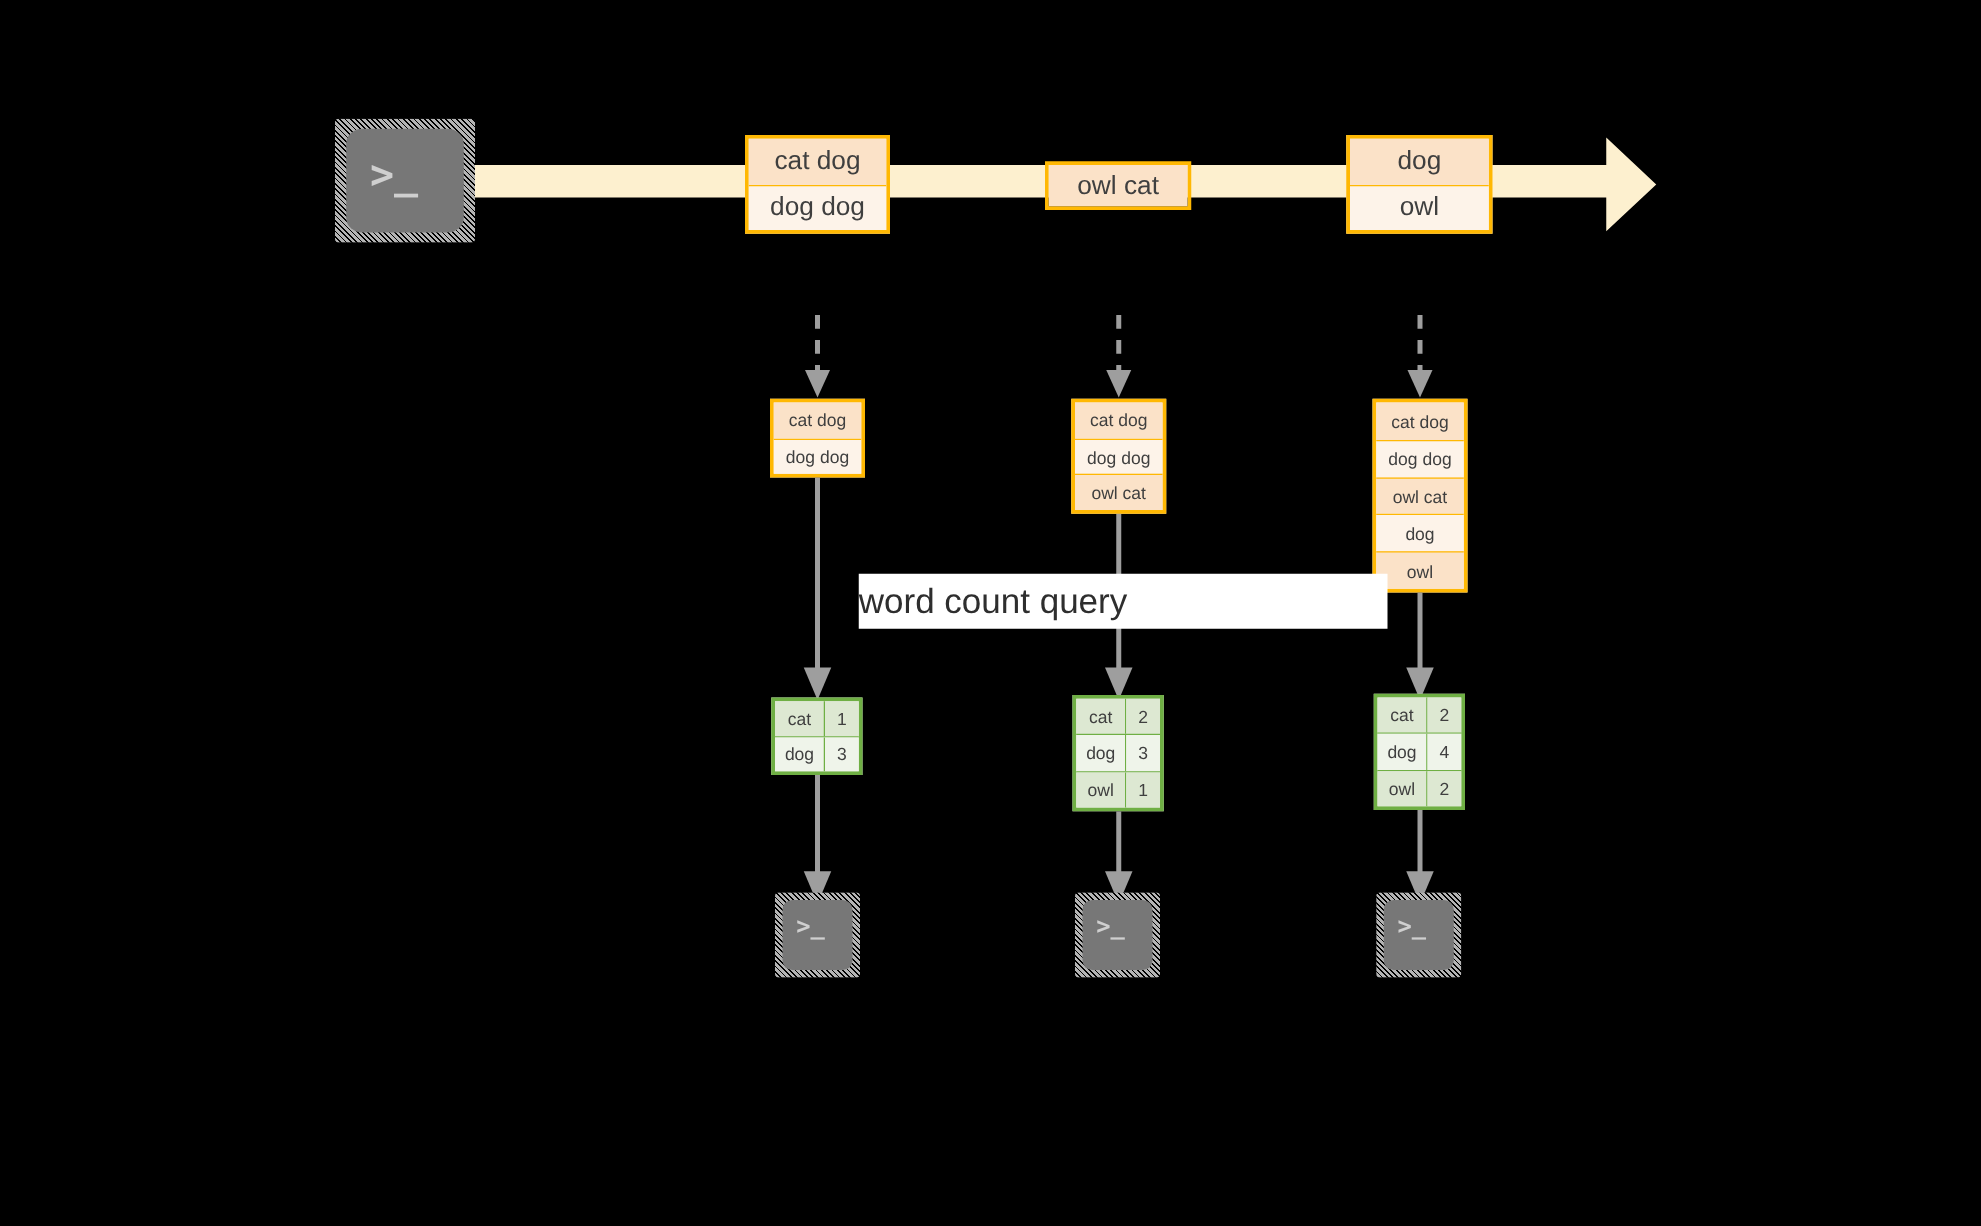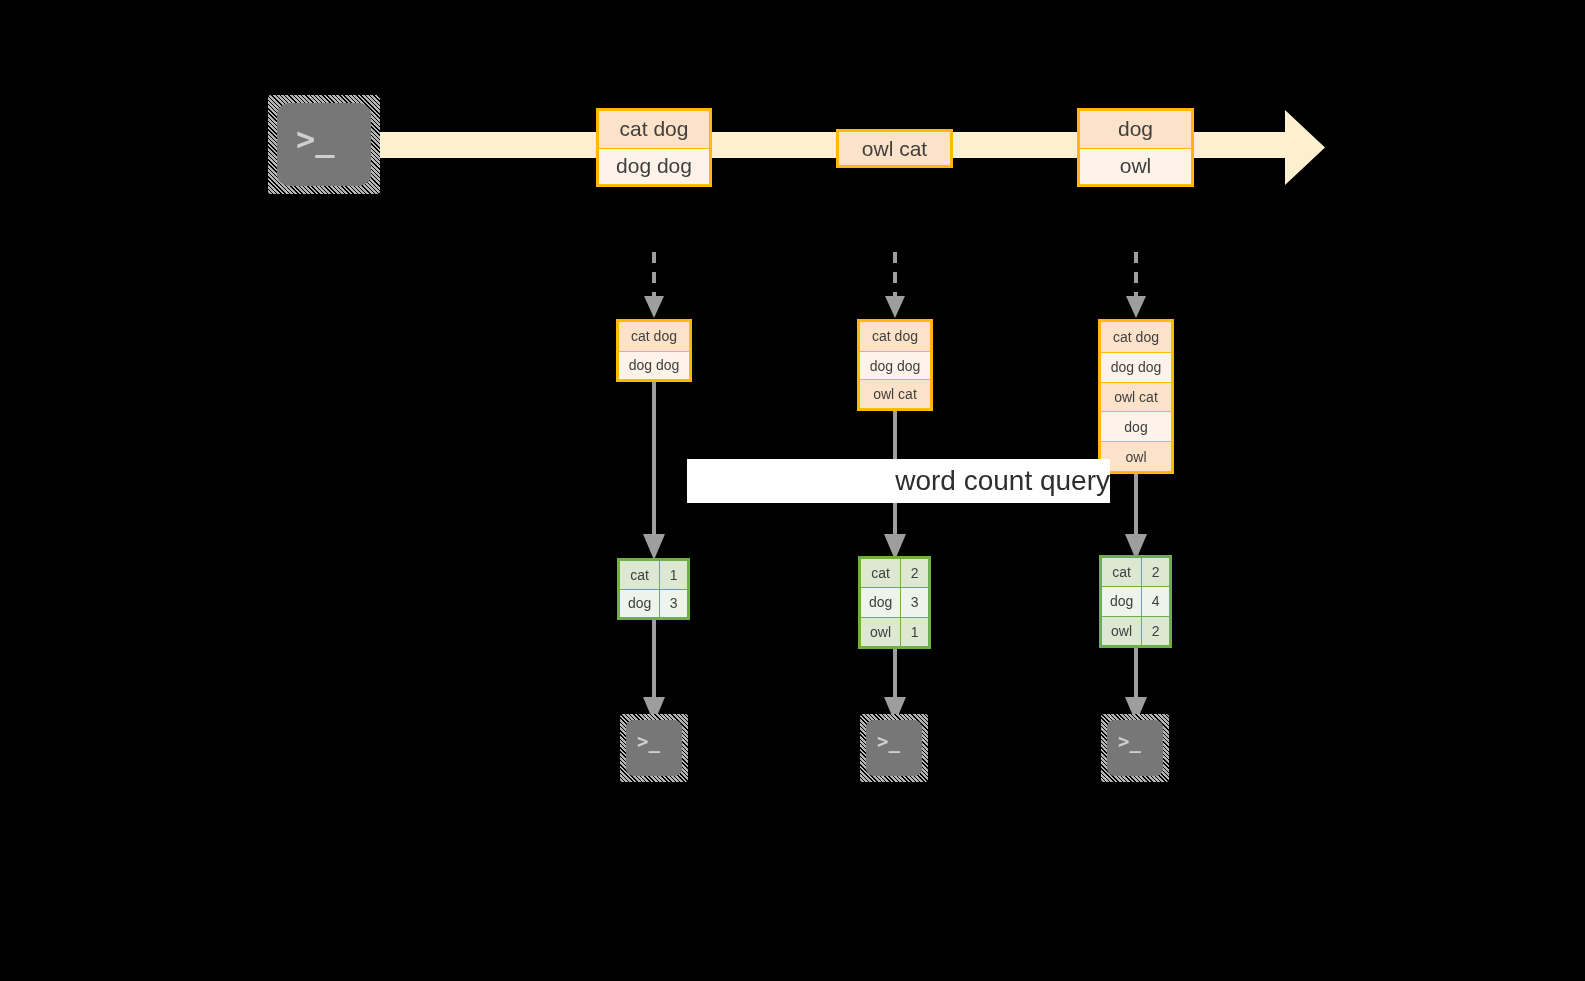--- a/index.html
+++ b/index.html
@@ -110,21 +110,21 @@
     position: absolute;
     pointer-events: none;
   }
 
   
   .banner {
     position: absolute;
     background: #ffffff;
     display: flex;
     align-items: center;
-    justify-content: flex-end;
+    justify-content: flex-start;
     color: #2e2e2e;
     white-space: nowrap;
   }
 </style>
 </head>
 <body>
 
 <div id="canvas">
 
   <svg class="stream-arrow" style="left:360px; top:100px; width:970px; height:95px;" viewBox="0 0 970 95" xmlns="http://www.w3.org/2000/svg">

